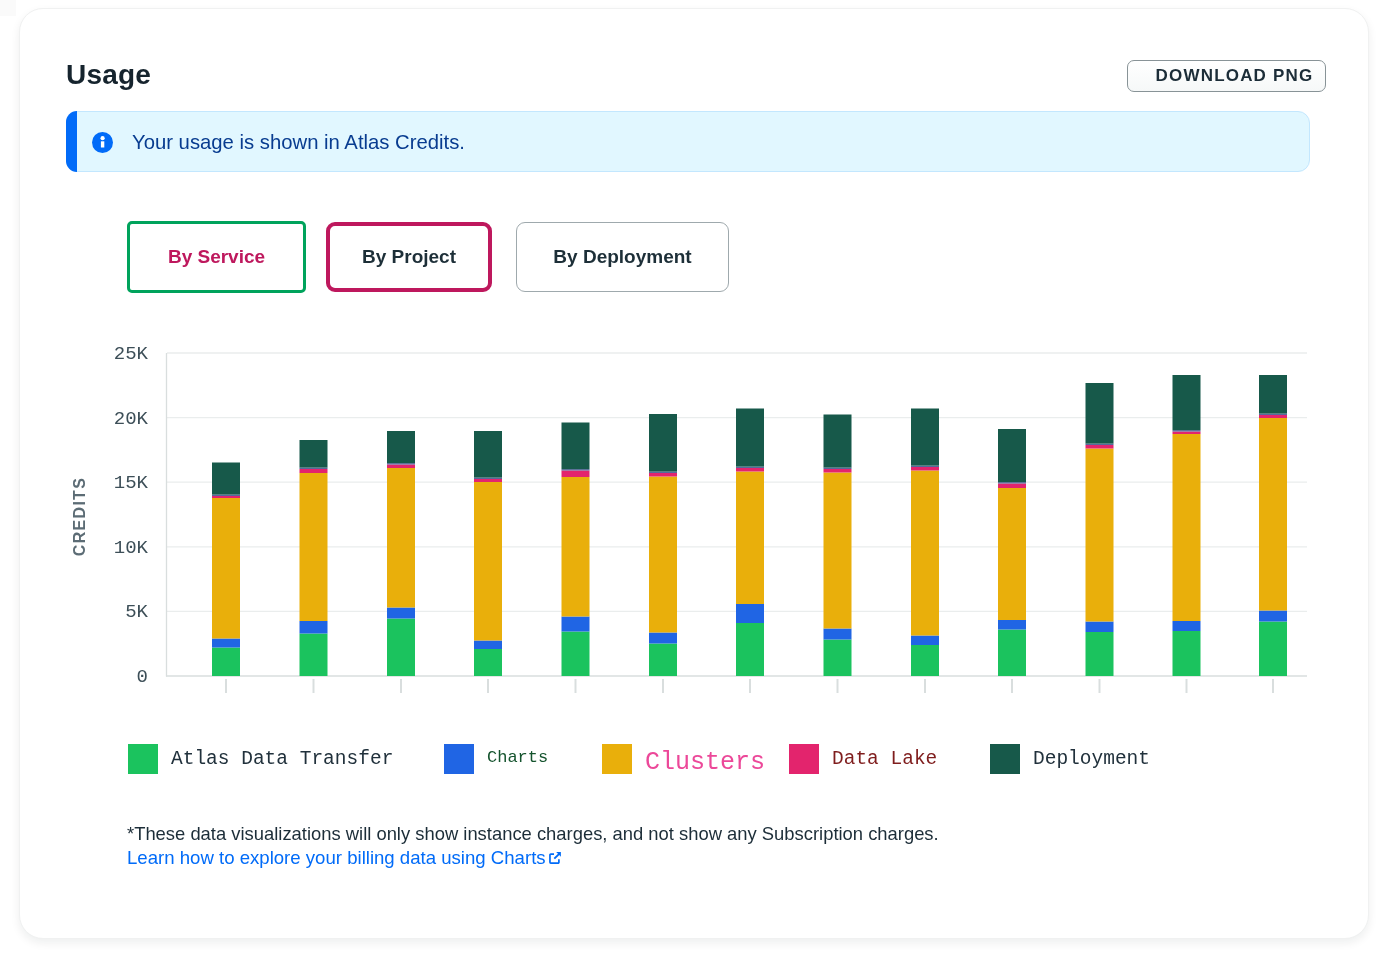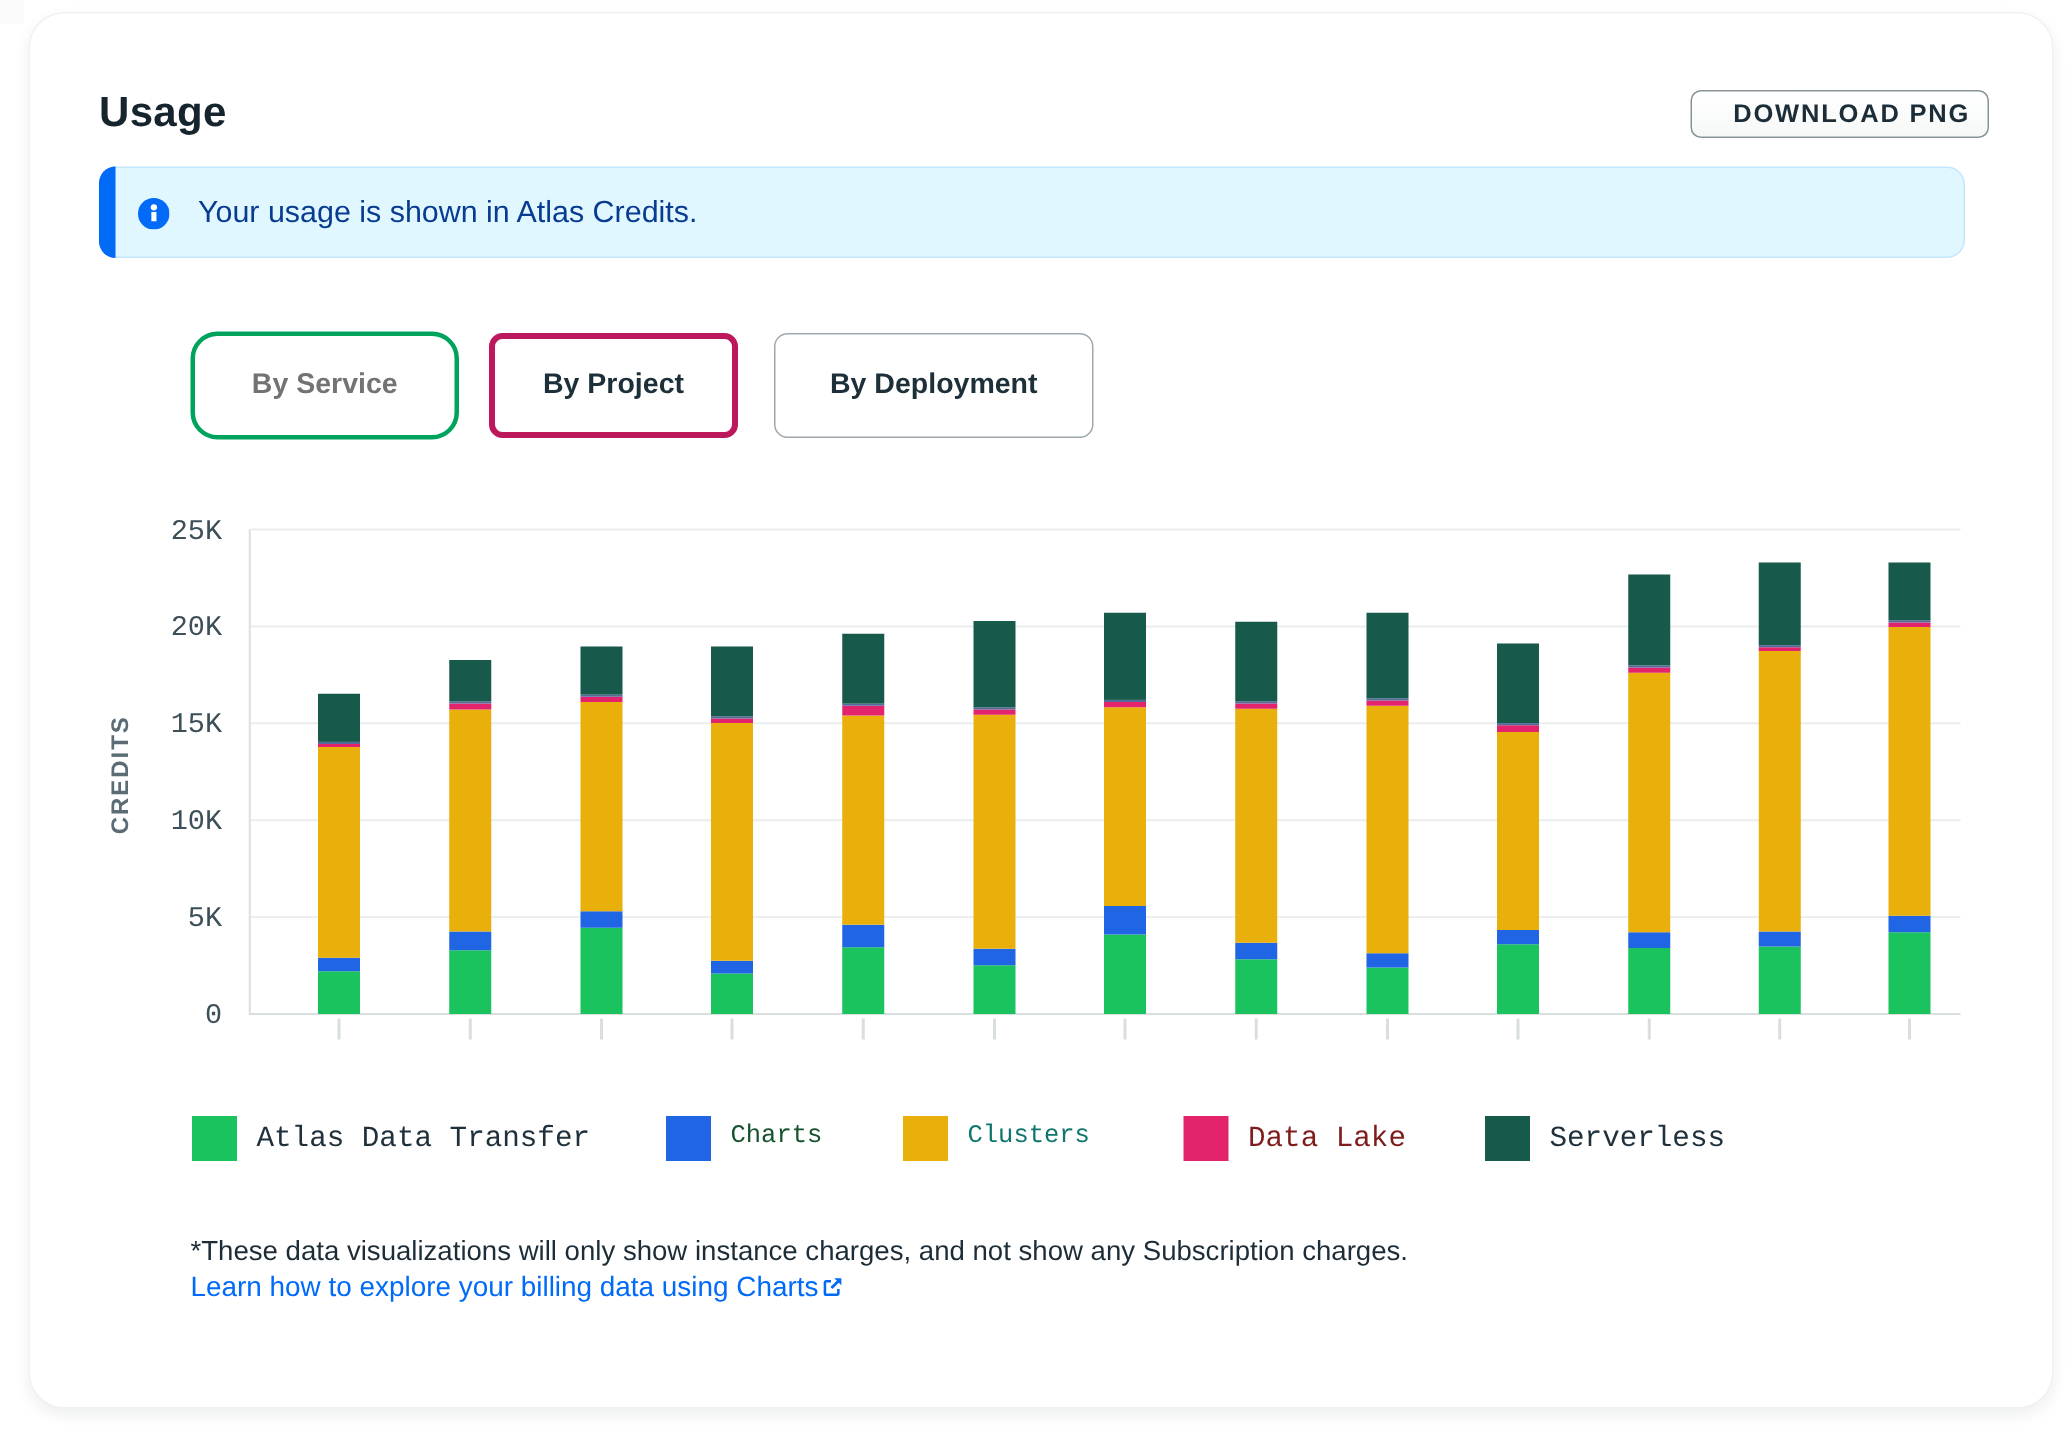--- a/index.html
+++ b/index.html
@@ -19,23 +19,23 @@
 <div class="abs" style="left:66px;top:111px;width:1244px;height:61px;background:#e1f7ff;border:1px solid #c3e7fe;
      border-radius:12px;box-sizing:border-box;"></div>
 <div class="abs" style="left:66px;top:111px;width:11px;height:61px;background:#016bf8;border-radius:12px 0 0 12px;"></div>
 <svg class="abs" style="left:92px;top:131.5px;" width="21" height="21" viewBox="0 0 21 21">
   <circle cx="10.5" cy="10.5" r="10.5" fill="#016bf8"></circle>
   <circle cx="10.6" cy="6.2" r="2.1" fill="#ffffff"></circle>
   <rect x="8.9" y="9.3" width="3.4" height="6.2" fill="#ffffff"></rect>
 </svg>
 <div class="abs" style="left:132px;top:131px;font-size:20.3px;color:#083c90;">Your usage is shown in Atlas Credits.</div>
 
-<div class="abs" style="left:127px;top:221px;width:179px;height:72px;border:3px solid #00a35c;border-radius:18px;
+<div class="abs" style="left:127px;top:221px;width:179px;height:72px;border:3px solid #00a35c;border-radius:5px;
      box-sizing:border-box;display:flex;align-items:center;justify-content:center;background:#fff;
-     font-size:19px;font-weight:bold;color:#737373;">By Service</div>
+     font-size:19px;font-weight:bold;color:#be185d;">By Service</div>
 <div class="abs" style="left:326px;top:222px;width:166px;height:70px;border:4px solid #be185d;border-radius:9px;
      box-sizing:border-box;display:flex;align-items:center;justify-content:center;background:#fff;
      font-size:19px;font-weight:bold;color:#1d2f38;">By Project</div>
 <div class="abs" style="left:516px;top:222px;width:213px;height:70px;border:1px solid #9fa9ad;border-radius:9px;
      box-sizing:border-box;display:flex;align-items:center;justify-content:center;background:#fff;
      font-size:19px;font-weight:bold;color:#1d2f38;">By Deployment</div>
 
 <svg class="abs" style="left:0;top:0;" width="1380" height="958" viewBox="0 0 1380 958">
 <line x1="167" y1="353.0" x2="1307" y2="353.0" stroke="#eaeded" stroke-width="1.3"></line>
 <line x1="167" y1="417.6" x2="1307" y2="417.6" stroke="#eaeded" stroke-width="1.3"></line>
@@ -142,25 +142,25 @@
 <text x="148" y="423.6" text-anchor="end" font-family="Liberation Mono, monospace" font-size="19" fill="#3d4f58">20K</text>
 <text x="148" y="359.0" text-anchor="end" font-family="Liberation Mono, monospace" font-size="19" fill="#3d4f58">25K</text>
 <text transform="translate(85,516.5) rotate(-90)" text-anchor="middle" font-family="Liberation Sans, sans-serif" font-size="16" font-weight="bold" letter-spacing="1.3" fill="#5c6c75">CREDITS</text>
 </svg>
 
 <div style="position:absolute;left:128px;top:744px;width:30px;height:30px;background:#1bc35e;"></div>
 <div style="position:absolute;left:171px;top:748px;font-family:'Liberation Mono',monospace;font-size:19.5px;color:#21313c;white-space:nowrap;">Atlas Data Transfer</div>
 <div style="position:absolute;left:444px;top:744px;width:30px;height:30px;background:#2065e4;"></div>
 <div style="position:absolute;left:487px;top:748px;font-family:'Liberation Mono',monospace;font-size:17px;color:#14532d;white-space:nowrap;">Charts</div>
 <div style="position:absolute;left:602px;top:744px;width:30px;height:30px;background:#e9af0b;"></div>
-<div style="position:absolute;left:645px;top:748px;font-family:'Liberation Mono',monospace;font-size:17px;color:#0f766e;white-space:nowrap;">Clusters</div>
+<div style="position:absolute;left:645px;top:748px;font-family:'Liberation Mono',monospace;font-size:25px;color:#ec4899;white-space:nowrap;">Clusters</div>
 <div style="position:absolute;left:789px;top:744px;width:30px;height:30px;background:#e3246d;"></div>
 <div style="position:absolute;left:832px;top:748px;font-family:'Liberation Mono',monospace;font-size:19.5px;color:#7f1d1d;white-space:nowrap;">Data Lake</div>
 <div style="position:absolute;left:990px;top:744px;width:30px;height:30px;background:#17594a;"></div>
-<div style="position:absolute;left:1033px;top:748px;font-family:'Liberation Mono',monospace;font-size:19.5px;color:#21313c;white-space:nowrap;">Serverless</div>
+<div style="position:absolute;left:1033px;top:748px;font-family:'Liberation Mono',monospace;font-size:19.5px;color:#21313c;white-space:nowrap;">Deployment</div>
 
 <div class="abs" style="left:127px;top:823px;font-size:18.4px;color:#1c2d38;">*These data visualizations will only show instance charges, and not show any Subscription charges.</div>
 <div class="abs" style="left:127px;top:847px;font-size:18.6px;color:#016bf8;">Learn how to explore your billing data using Charts
   <svg width="14" height="14" viewBox="0 0 14 14" style="vertical-align:-1px;margin-left:-3px;">
       <path d="M10.9 8.3v3a0.85 0.85 0 0 1-0.85 0.85H2.8a0.85 0.85 0 0 1-0.85-0.85V4.05a0.85 0.85 0 0 1 0.85-0.85h3.2" fill="none" stroke="#016bf8" stroke-width="1.7"></path>
       <path d="M6.3 7.7 11.2 2.8" fill="none" stroke="#016bf8" stroke-width="1.9"></path>
       <path d="M8.2 1.1h4.7v4.7z" fill="#016bf8"></path>
     </svg>
 </div>
 

